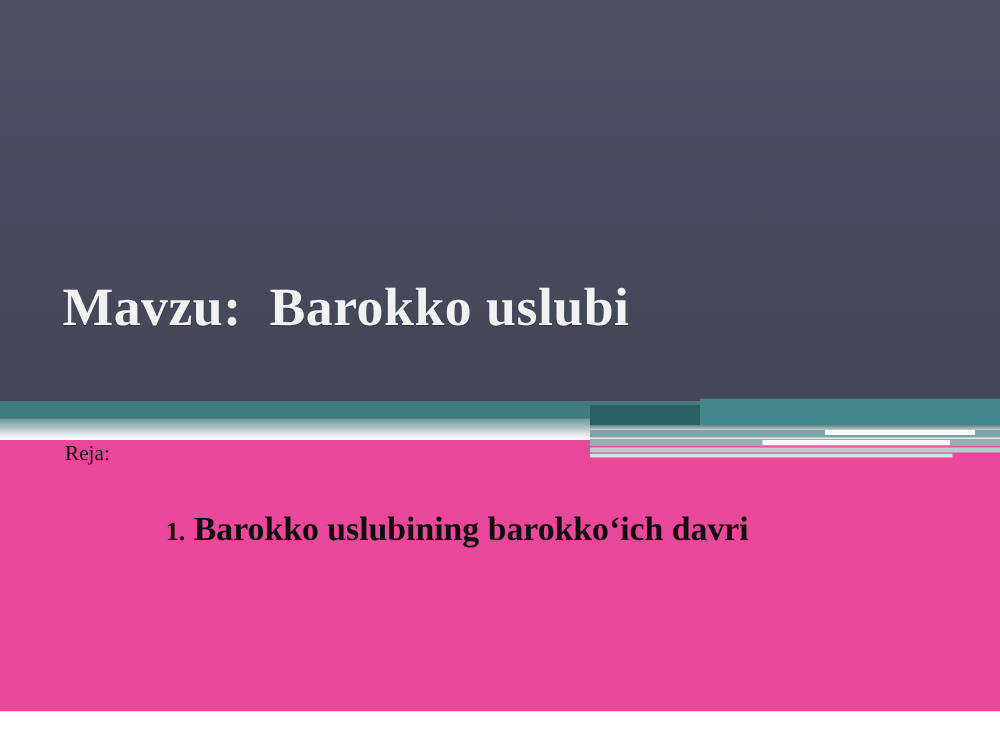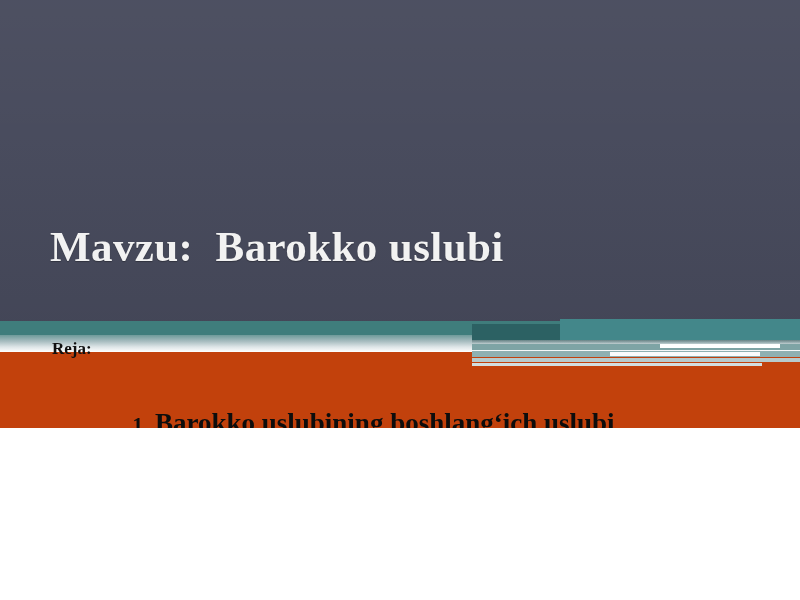--- a/index.html
+++ b/index.html
@@ -11,22 +11,22 @@
     width: 800px;
     height: 600px;
     overflow: hidden;
     background: #ffffff;
     font-family: "Liberation Serif", "DejaVu Serif", serif;
   }
 
   #slide {
     position: relative;
     width: 800px;
-    height: 428px;
-    background: #c2410c;
+    height: 569px;
+    background: #ec4899;
     overflow: hidden;
   }
 
   
   .header-panel {
     position: absolute;
     left: 0;
     top: 0;
     width: 800px;
     height: 321px;
@@ -161,23 +161,23 @@
     top: 45px;
     width: 290px;
     height: 3px;
     background: #d3dfe0;
   }
 
   
   .reja-label {
     position: absolute;
     left: 52px;
-    top: 339px;
+    top: 353px;
     font-size: 17px;
-    font-weight: bold;
+    font-weight: normal;
     color: #101010;
     white-space: pre;
   }
 
   .agenda {
     position: absolute;
     left: 0;
     top: 383px;
     width: 800px;
   }
@@ -228,21 +228,21 @@
     <div class="stripe stripe-b-gap"></div>
     <div class="stripe stripe-c"></div>
     <div class="stripe stripe-d"></div>
   </div>
 
   <div class="reja-label">Reja:</div>
 
   <div class="agenda">
 
     <div class="agenda-item item-1">
-      <span class="num">1.</span><span class="txt"> Barokko uslubining boshlang‘ich uslubi</span>
+      <span class="num">1.</span><span class="txt"> Barokko uslubining barokko‘ich davri</span>
     </div>
 
 
     <div class="agenda-item item-3">
       
     </div>
 
   </div>
 
 </div>

